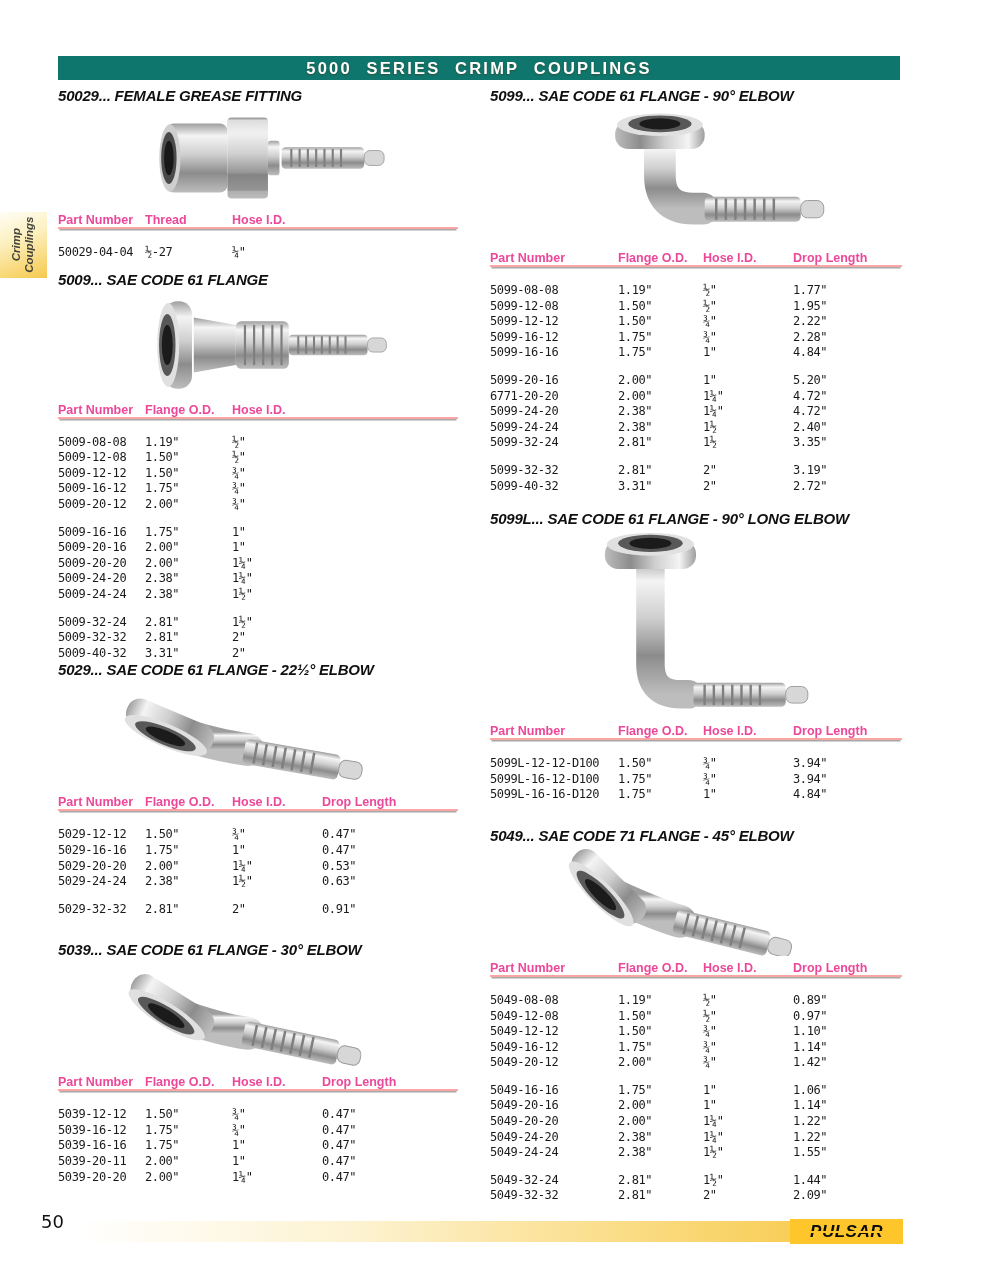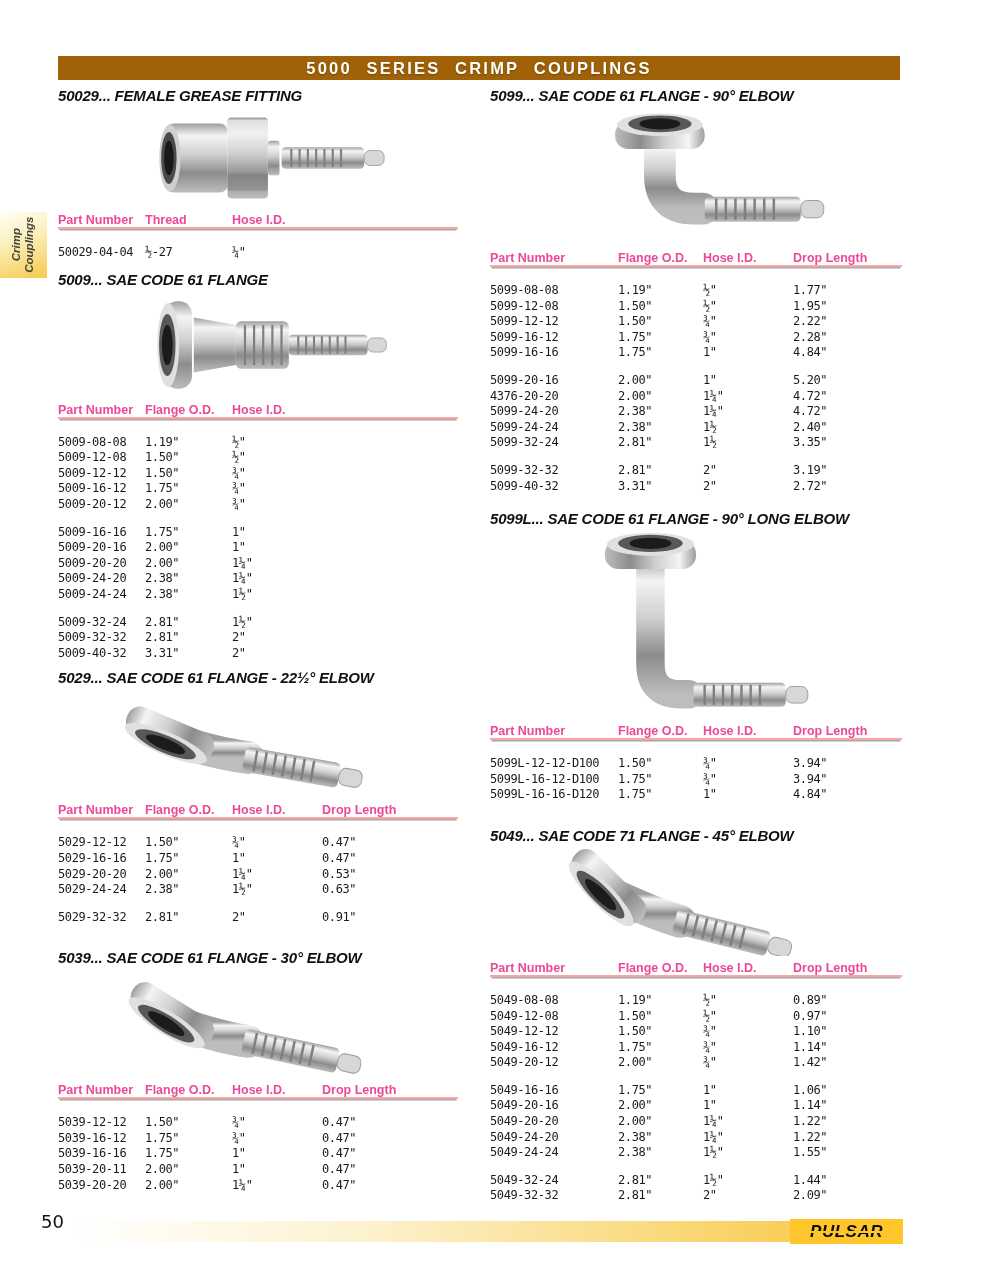--- a/index.html
+++ b/index.html
@@ -1,20 +1,20 @@
 <!DOCTYPE html>
 <html><head>
 <meta charset="utf-8">
 <style>
   html,body{margin:0;padding:0}
   body{width:989px;height:1280px;position:relative;background:#fff;
        font-family:"Liberation Sans",sans-serif;overflow:hidden}
 
   
-  .band{position:absolute;left:58px;top:56px;width:842px;height:24px;background:#a16207;
+  .band{position:absolute;left:58px;top:56px;width:842px;height:24px;background:#0f766e;
         display:flex;align-items:center;justify-content:center}
   .band span{font:700 16.5px "Liberation Sans",sans-serif;color:#fff;letter-spacing:2.2px;
         word-spacing:8px;text-shadow:0 1px 2px rgba(70,50,0,.55);white-space:nowrap}
 
   
   .side-tab{position:absolute;left:0;top:212px;width:47px;height:66px;
         background:linear-gradient(160deg,#fffef6 0%,#fcf0bf 40%,#f6c94e 100%);
         display:flex;align-items:center;justify-content:center}
   .side-tab span{transform:rotate(-90deg);font:italic 700 11.5px "Liberation Sans",sans-serif;
         color:#45443c;text-align:center;line-height:1.1;width:66px}
@@ -39,21 +39,21 @@
         font-family:"DejaVu Sans Mono","Liberation Mono",monospace;font-size:12px;
         color:#1a1a1a;letter-spacing:-0.4px;white-space:nowrap}
   .group-gap{height:12px}
   .c{flex:0 0 auto}
   #col-left  .c0{width:87px}  #col-left  .c1{width:87px} #col-left  .c2{width:90px}
   #col-right .c0{width:128px} #col-right .c1{width:85px} #col-right .c2{width:90px}
   .c3{flex:1 1 auto}
 
   
   .s-50029 .sec-img{height:100px} .s-50029{margin-bottom:10px}
-  .s-5009  .sec-img{height:106px} .s-5009{margin-bottom:8px}
+  .s-5009  .sec-img{height:106px} .s-5009{margin-bottom:0}
   .s-5029  .sec-img{height:108px} .s-5029{margin-bottom:24px}
   .s-5039  .sec-img{height:108px} .s-5039{margin-bottom:8px}
   .s-5099  .sec-img{height:138px} .s-5099{margin-bottom:16px}
   .s-5099L .sec-img{height:188px} .s-5099L{margin-bottom:24px}
   .s-5049  .sec-img{height:108px} .s-5049{margin-bottom:0}
 
   
   .pagenum{position:absolute;left:41px;top:1211px;font:400 18px "DejaVu Sans",sans-serif;color:#111}
   .footer-bar{position:absolute;left:76px;top:1221px;width:827px;height:21px;
         background:linear-gradient(90deg,rgba(255,255,255,0) 0%,#fdf2cf 35%,#fada7e 70%,#f8c845 95%,#f7c43c 100%)}
@@ -390,21 +390,21 @@
             <span class="c c3">4.84"</span>
           </div>
           <div class="group-gap"></div>
           <div class="trow">
             <span class="c c0">5099-20-16</span>
             <span class="c c1">2.00"</span>
             <span class="c c2">1"</span>
             <span class="c c3">5.20"</span>
           </div>
           <div class="trow">
-            <span class="c c0">4376-20-20</span>
+            <span class="c c0">6771-20-20</span>
             <span class="c c1">2.00"</span>
             <span class="c c2">1¼"</span>
             <span class="c c3">4.72"</span>
           </div>
           <div class="trow">
             <span class="c c0">5099-24-20</span>
             <span class="c c1">2.38"</span>
             <span class="c c2">1¼"</span>
             <span class="c c3">4.72"</span>
           </div>

